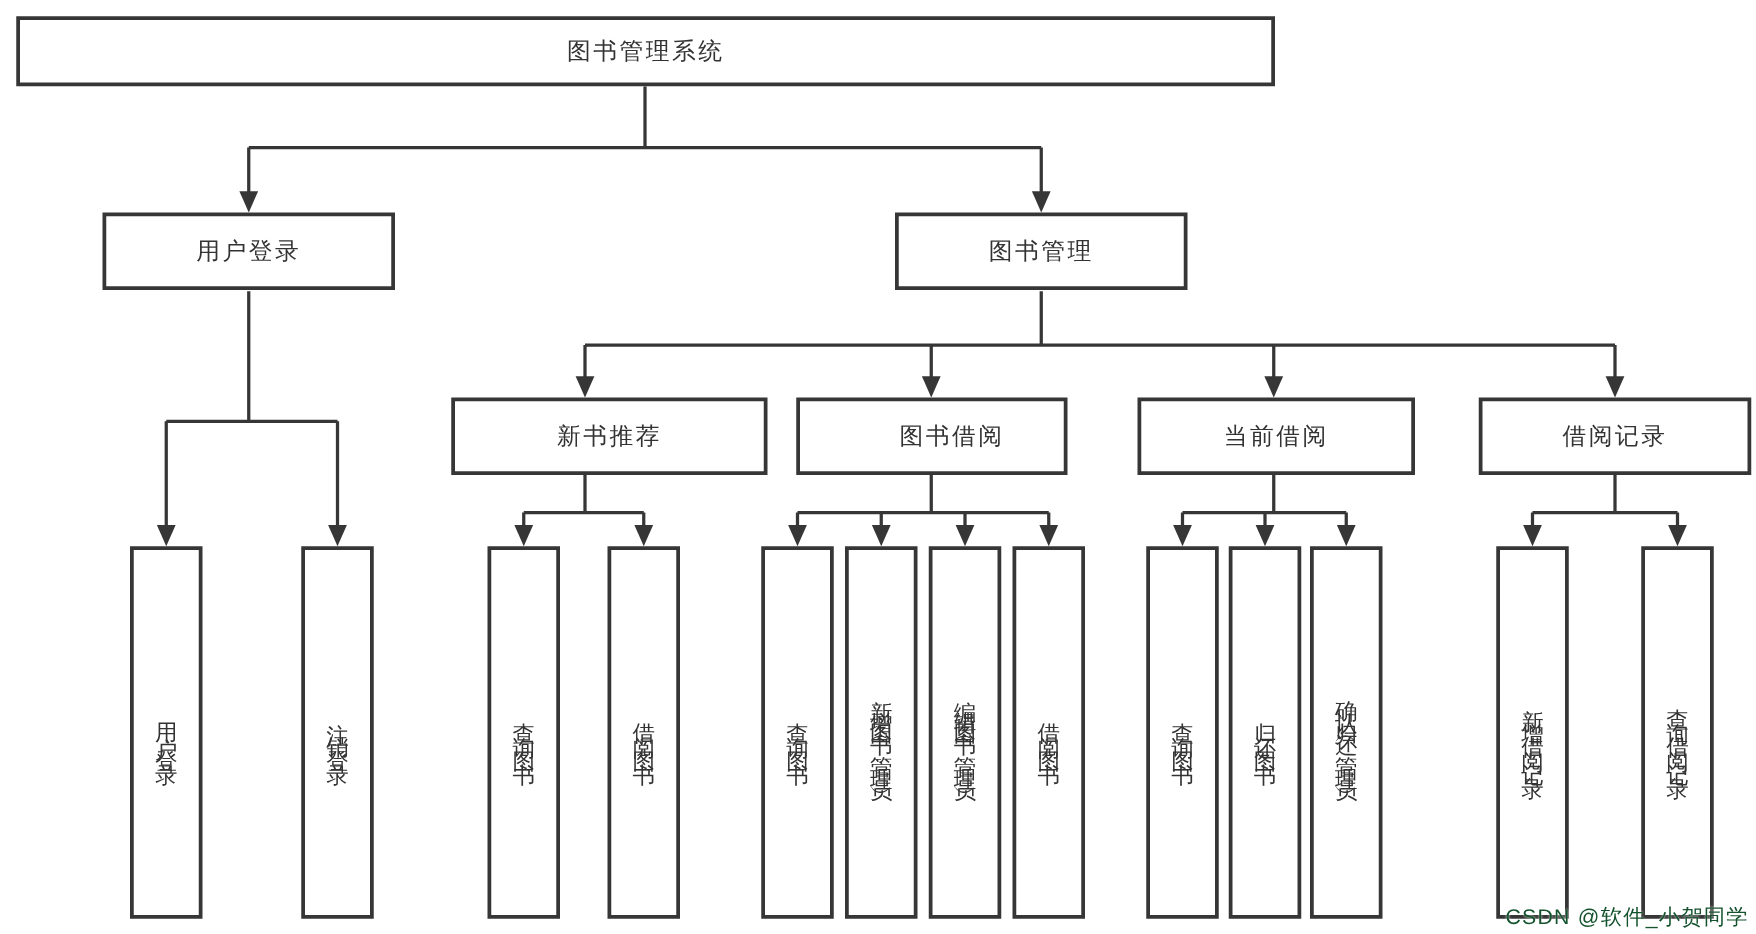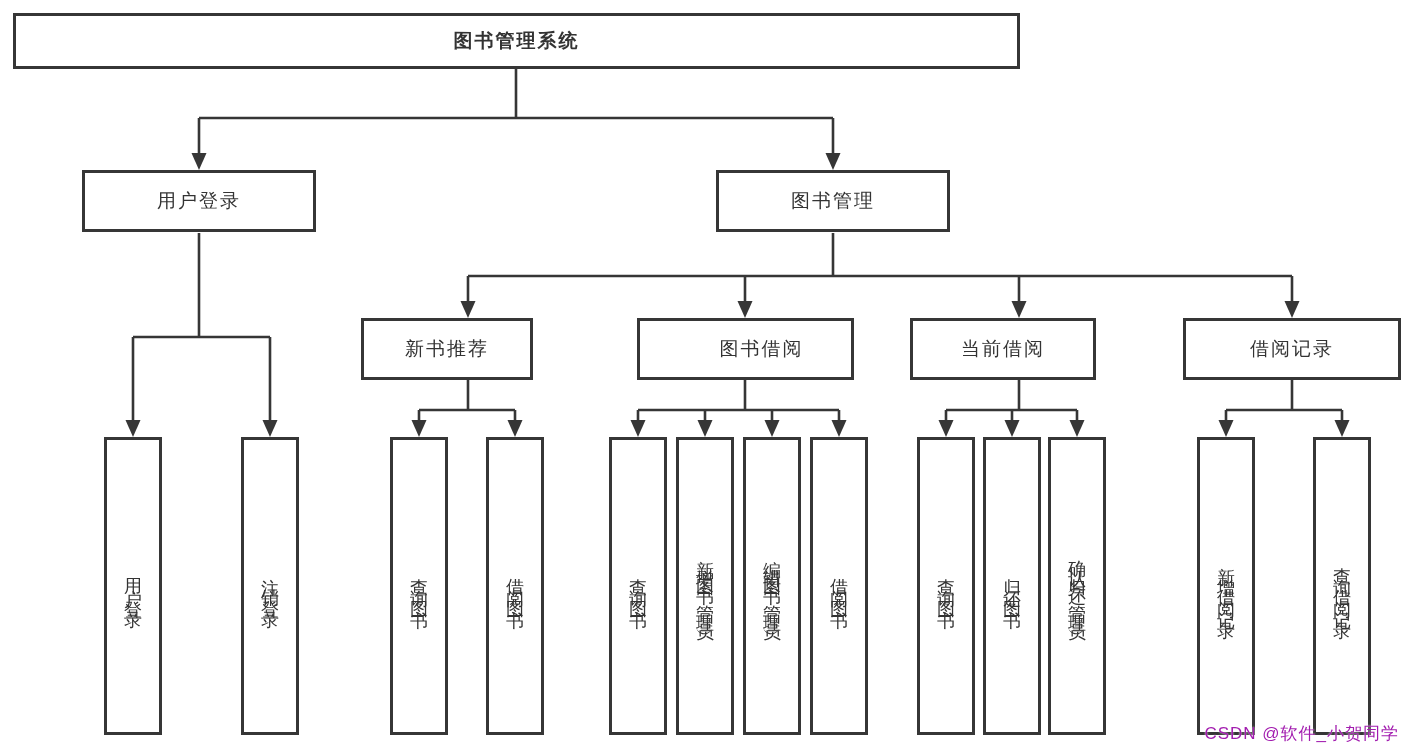--- a/index.html
+++ b/index.html
@@ -17,21 +17,21 @@
   }
   .leaf{
     writing-mode:vertical-rl;text-orientation:mixed;
     font-size:18px;letter-spacing:11px;
     top:437px;height:298px;width:58px;
   }
   .leaf.long{letter-spacing:9px;font-size:18px;}
   .lvl2,.lvl3{height:62px;}
   .watermark{
     position:absolute;right:6px;bottom:2px;
-    font-size:17px;letter-spacing:1px;color:#a21caf;
+    font-size:17px;letter-spacing:1px;color:#14532d;
     text-shadow:0 0 2px #ffffff;
   }
 </style>
 </head>
 <body>
 
 <div class="canvas">
 
   <svg class="connectors" width="1405" height="747" viewBox="0 0 1405 747" aria-hidden="true">
     <g stroke="#363636" stroke-width="2.6" fill="none">
@@ -66,28 +66,28 @@
       <polygon points="764.5,420 779.5,420 772,437"></polygon>
       <polygon points="831.5,420 846.5,420 839,437"></polygon>
       <polygon points="938.5,420 953.5,420 946,437"></polygon>
       <polygon points="1004.5,420 1019.5,420 1012,437"></polygon>
       <polygon points="1069.5,420 1084.5,420 1077,437"></polygon>
       <polygon points="1218.5,420 1233.5,420 1226,437"></polygon>
       <polygon points="1334.5,420 1349.5,420 1342,437"></polygon>
     </g>
   </svg>
 
-  <div class="box" style="left:13px;top:13px;width:1007px;height:56px;font-weight:bold;">图书管理系统</div>
+  <div class="box" style="left:13px;top:13px;width:1007px;height:56px;">图书管理系统</div>
 
   <div class="box lvl2" style="left:82px;top:170px;width:234px;">用户登录</div>
   <div class="box lvl2" style="left:716px;top:170px;width:234px;">图书管理</div>
 
-  <div class="box lvl3" style="left:361px;top:318px;width:172px;">新书推荐</div>
+  <div class="box lvl3" style="left:361px;top:318px;width:253px;">新书推荐</div>
   <div class="box lvl3" style="left:637px;top:318px;width:217px;padding-left:32px;">图书借阅</div>
-  <div class="box lvl3" style="left:910px;top:318px;width:186px;">当前借阅</div>
+  <div class="box lvl3" style="left:910px;top:318px;width:222px;">当前借阅</div>
   <div class="box lvl3" style="left:1183px;top:318px;width:218px;text-align:center;">借阅记录</div>
 
   <div class="box leaf" style="left:104px;">用户登录</div>
   <div class="box leaf" style="left:241px;">注销登录</div>
 
   <div class="box leaf" style="left:390px;">查询图书</div>
   <div class="box leaf" style="left:486px;">借阅图书</div>
 
   <div class="box leaf" style="left:609px;">查询图书</div>
   <div class="box leaf long" style="left:676px;">新增图书（管理员）</div>

